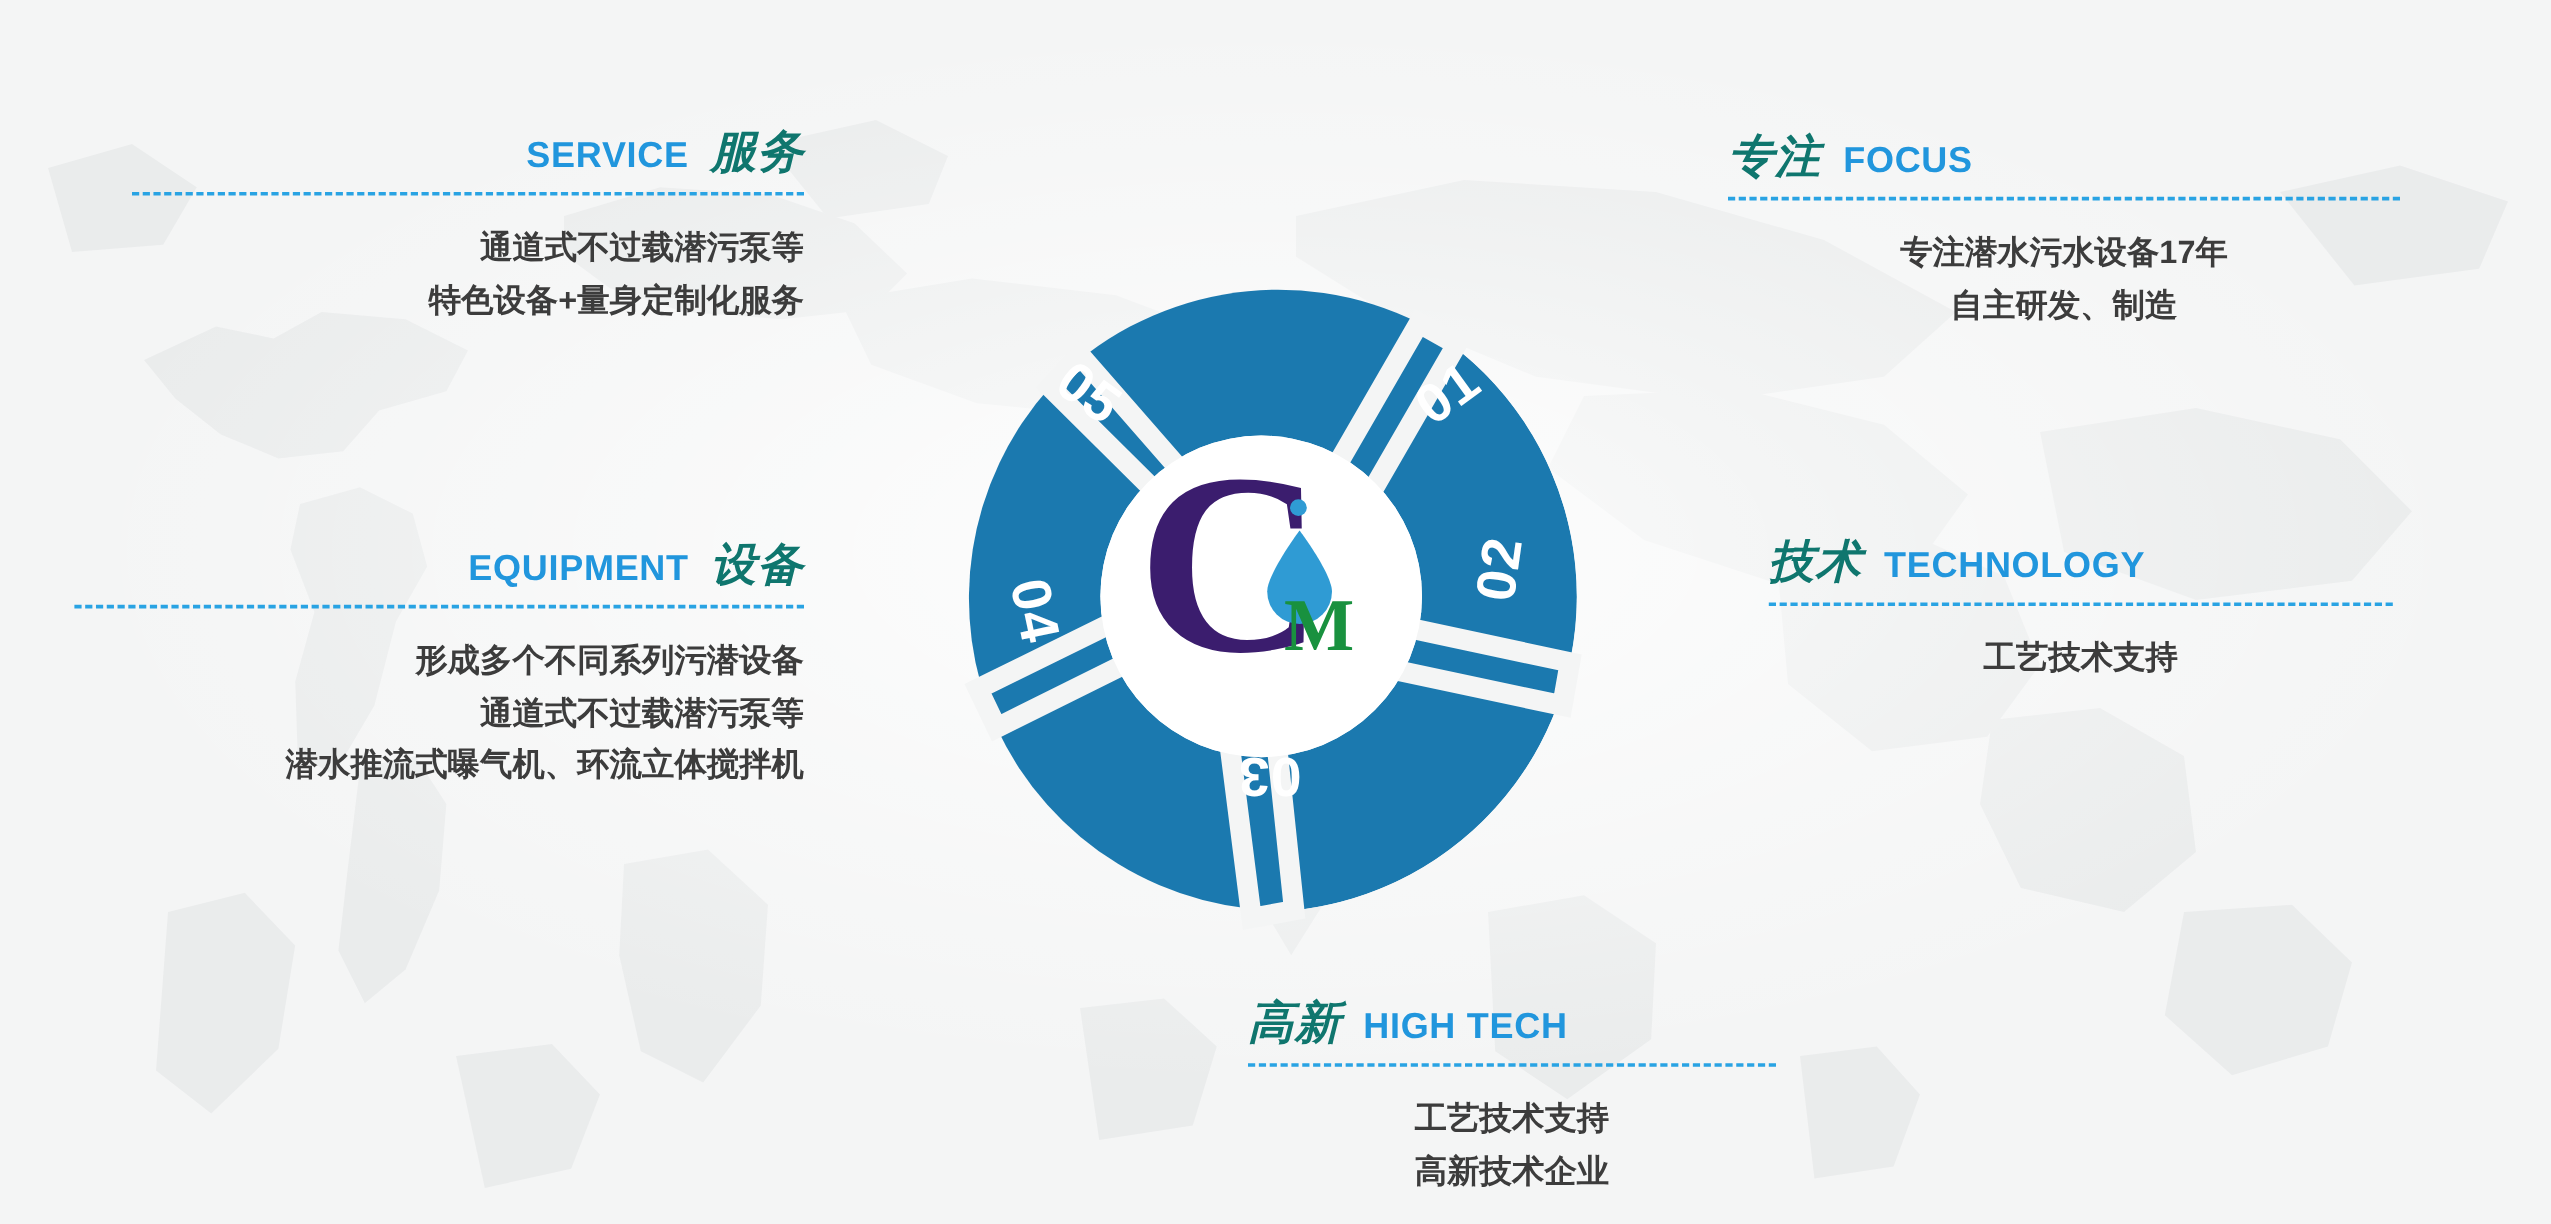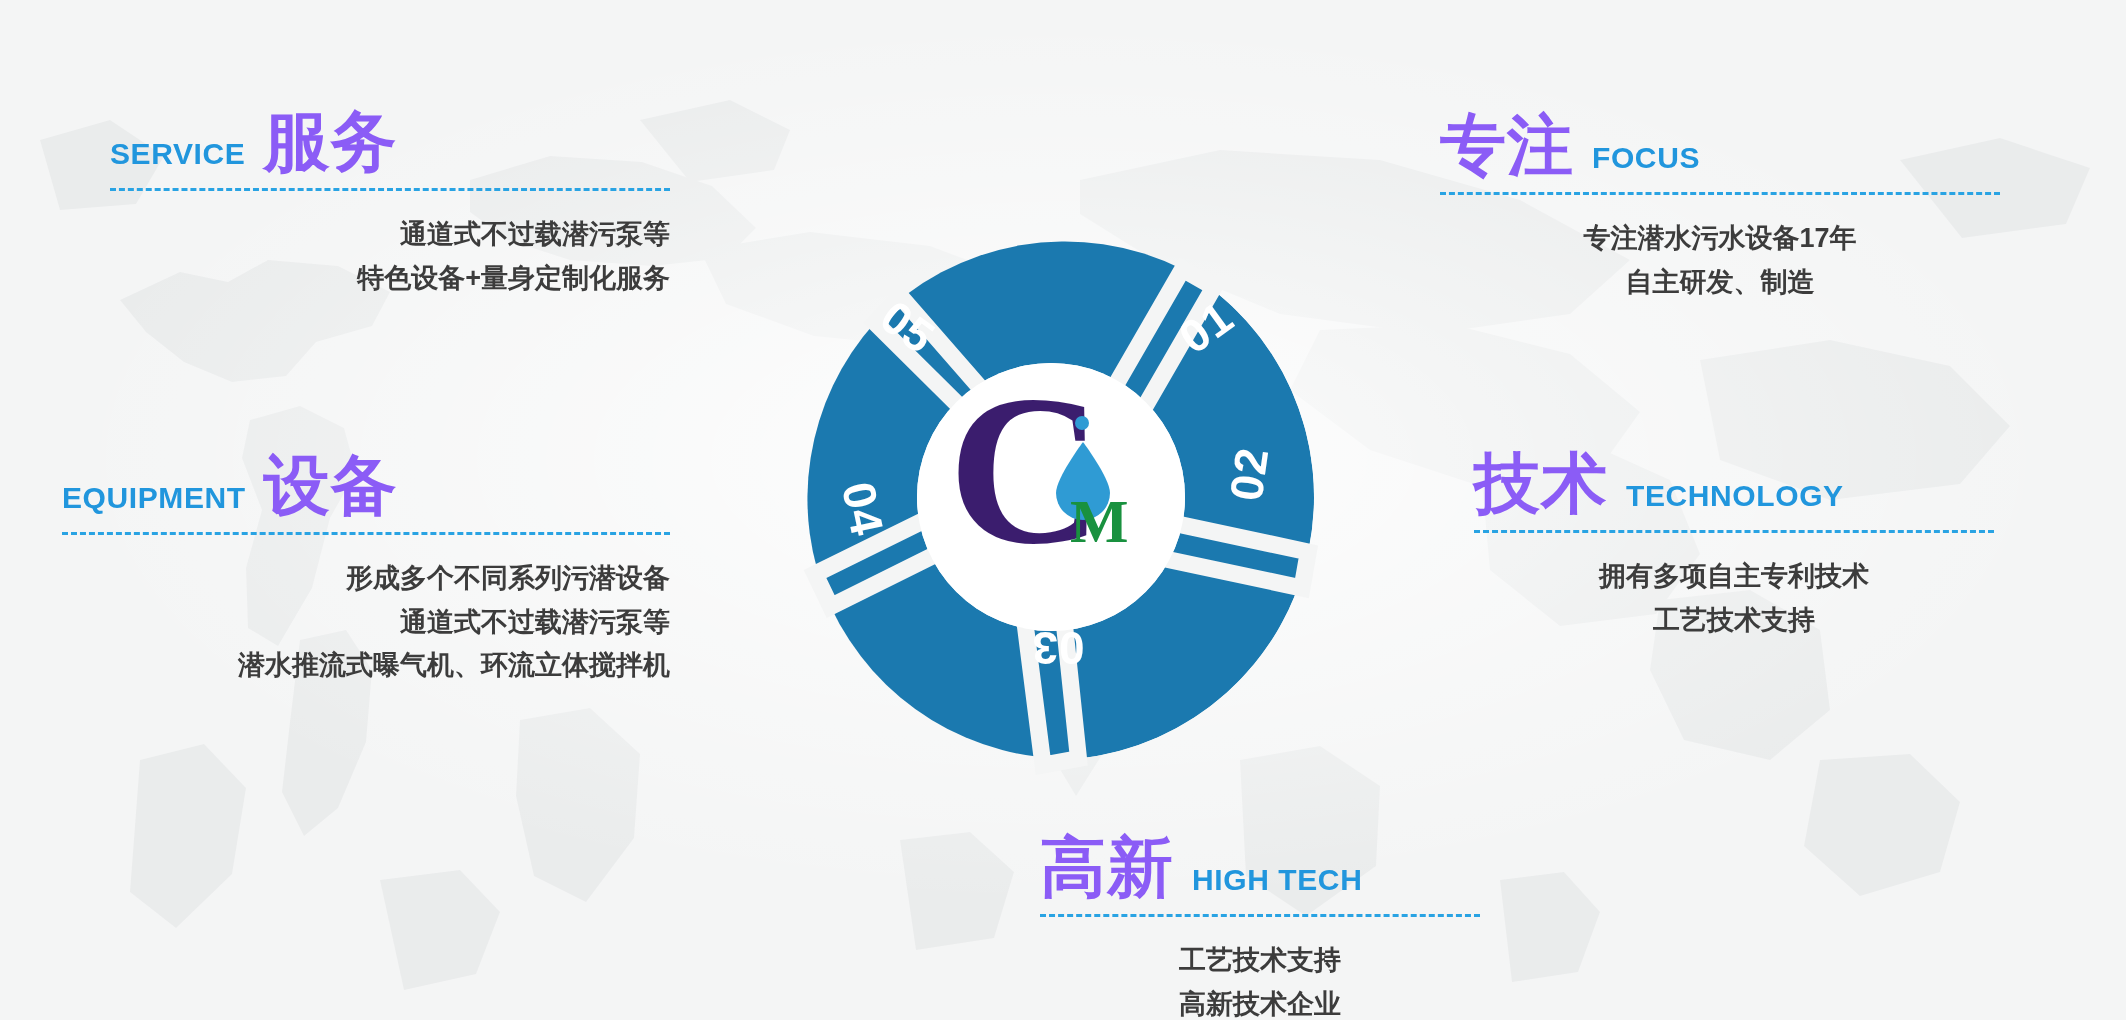--- a/index.html
+++ b/index.html
@@ -62,27 +62,28 @@
 
   
   .block { position: absolute; }
 
   .head {
     display: flex;
     align-items: baseline;
     white-space: nowrap;
     line-height: 1;
   }
-  .head.right-align { justify-content: flex-start; }
+  .head.right-align { justify-content: flex-end; }
 
   .cn {
-    color: #8b5cf6;
-    font-size: 66px;
+    color: #0f766e;
+    font-size: 38px;
     font-weight: 700;
     letter-spacing: 1px;
+    font-style: italic;
   }
   .en {
     color: #2196dd;
     font-size: 30px;
     font-weight: 700;
     letter-spacing: 0.6px;
   }
   .head .cn + .en { margin-left: 18px; }
   .head .en + .cn { margin-left: 18px; }
 
@@ -239,21 +240,20 @@
     </div>
   </div>
 
   <div class="block" id="block-technology">
     <div class="head">
       <span class="cn">技术</span>
       <span class="en">TECHNOLOGY</span>
     </div>
     <div class="rule"></div>
     <div class="body-txt ta-left">
-      <div>拥有多项自主专利技术</div>
       <div>工艺技术支持</div>
     </div>
   </div>
 
   <div class="block" id="block-hightech">
     <div class="head">
       <span class="cn">高新</span>
       <span class="en">HIGH TECH</span>
     </div>
     <div class="rule"></div>

